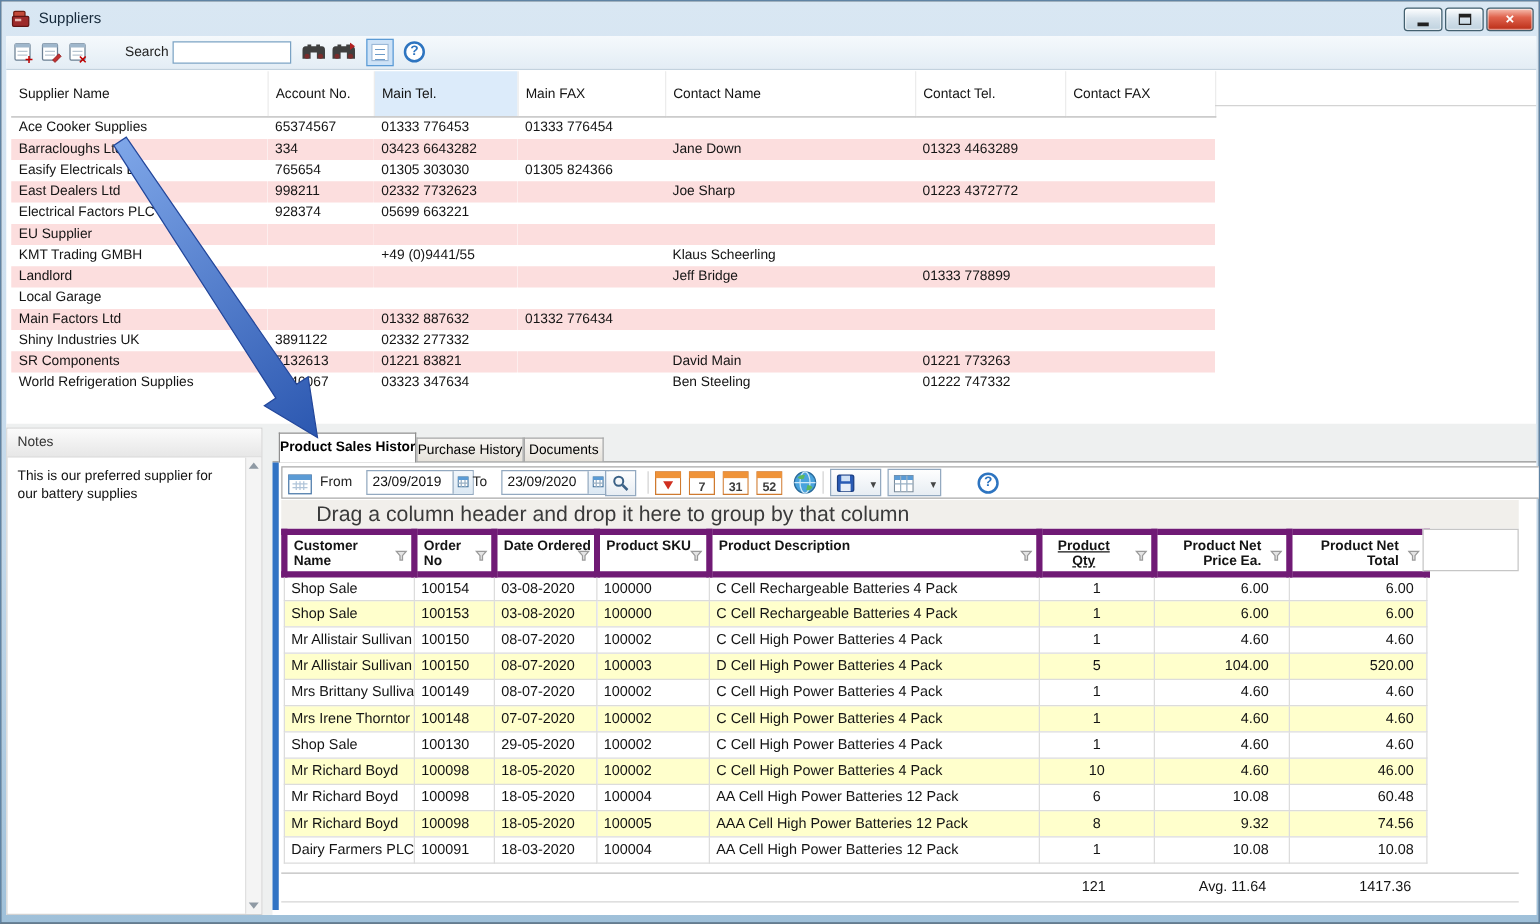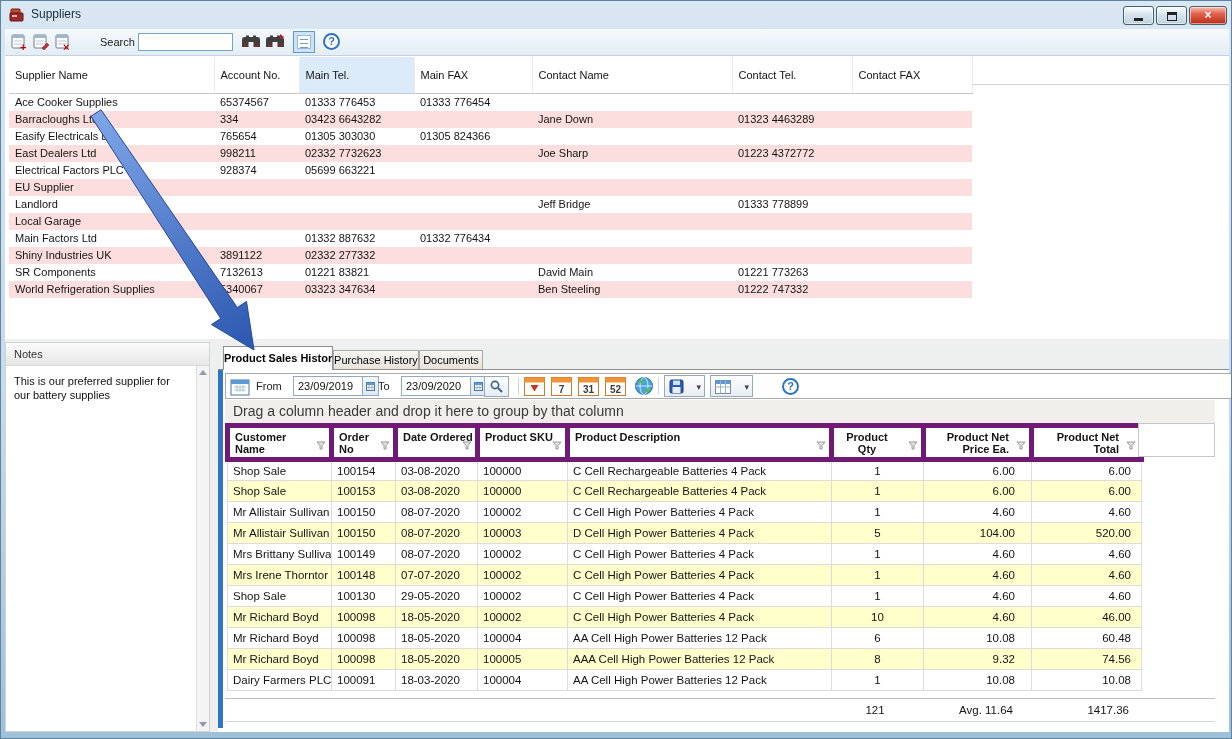--- a/index.html
+++ b/index.html
@@ -62,28 +62,28 @@
 .datefield{position:absolute;top:2px;width:86px;height:20px;background:#fff;border:1px solid #93a9c0;margin-left:9px;}
 .dateval{position:absolute;left:4px;top:0;line-height:18px;font-size:11px;color:#111;}
 .datepick{position:absolute;right:0;top:0;width:16px;height:18px;background:linear-gradient(#f2f7fc,#dbe8f3);border-left:1px solid #93a9c0;text-align:center;cursor:pointer;}
 .toolbtn{position:absolute;background:linear-gradient(#fefefe,#e7edf3);border:1px solid #93a9c0;cursor:pointer;}
 .rangebtn{position:absolute;top:2px;width:22px;height:21px;cursor:pointer;}
 .vsep{position:absolute;top:3px;width:1px;height:18px;background:#d4d4d4;}
 .dd{position:absolute;right:3px;top:6px;font-size:9px;color:#444;}
 
 
 #groupbar{position:absolute;left:224px;top:399px;width:990px;height:23px;background:#f1efeb;z-index:2;}
-#group-hint{font-size:14px;color:#3a3a3a;line-height:23px;padding-left:8px;}
+#group-hint{font-size:17px;color:#3a3a3a;line-height:23px;padding-left:8px;margin-left:20px;}
 
 
 #salesgrid{position:absolute;left:224px;top:422px;width:914px;border-collapse:collapse;table-layout:fixed;font-size:11.5px;color:#141414;background:#fff;z-index:2;}
 #salesgrid th{background:#fff;border:5px solid #701a75;font-size:11px;text-align:left;vertical-align:top;padding:3px 14px 2px 5px;position:relative;height:32px;font-weight:bold;overflow:hidden;cursor:pointer;}
 #salesgrid th.nw{white-space:nowrap;padding-right:12px;}
 #salesgrid th.num{text-align:right;padding-right:20px;}
-#salesgrid th.ctr{text-align:center;padding-right:26px;}
+#salesgrid th.ctr{text-align:center;padding-right:26px;text-decoration:underline;}
 #salesgrid td{border:1px solid #dcdcdc;height:21px;padding:0 5px;white-space:nowrap;overflow:hidden;}
 #salesgrid tbody tr:nth-child(even) td{background:#ffffcc;}
 #salesgrid td:nth-child(6){text-align:center;}
 #salesgrid td:nth-child(7){text-align:right;padding-right:16px;}
 #salesgrid td:nth-child(8){text-align:right;padding-right:10px;}
 .funnel{position:absolute;right:3px;top:12px;}
 #hdr-empty{position:absolute;left:1137px;top:422px;width:77px;height:34px;background:#fff;border:1px solid #c6c6c6;z-index:2;}
 #gridfooter{position:absolute;left:224px;top:697px;width:990px;height:24px;background:#fff;border-top:1px solid #bdbdbd;border-bottom:1px solid #d5d5d5;z-index:5;font-size:11.5px;color:#141414;}
 #gridfooter span{position:absolute;top:5px;}
 #f-qty{left:604px;width:92px;text-align:center;}
@@ -234,20 +234,29 @@
         <tr>
           <td>EU Supplier</td>
           <td></td>
           <td></td>
           <td></td>
           <td></td>
           <td></td>
           <td></td>
         </tr>
         <tr>
+          <td>KMT Trading GMBH</td>
+          <td></td>
+          <td>+49 (0)9441/55</td>
+          <td></td>
+          <td>Klaus Scheerling</td>
+          <td></td>
+          <td></td>
+        </tr>
+        <tr>
           <td>Landlord</td>
           <td></td>
           <td></td>
           <td></td>
           <td>Jeff Bridge</td>
           <td>01333 778899</td>
           <td></td>
         </tr>
         <tr>
           <td>Local Garage</td>

